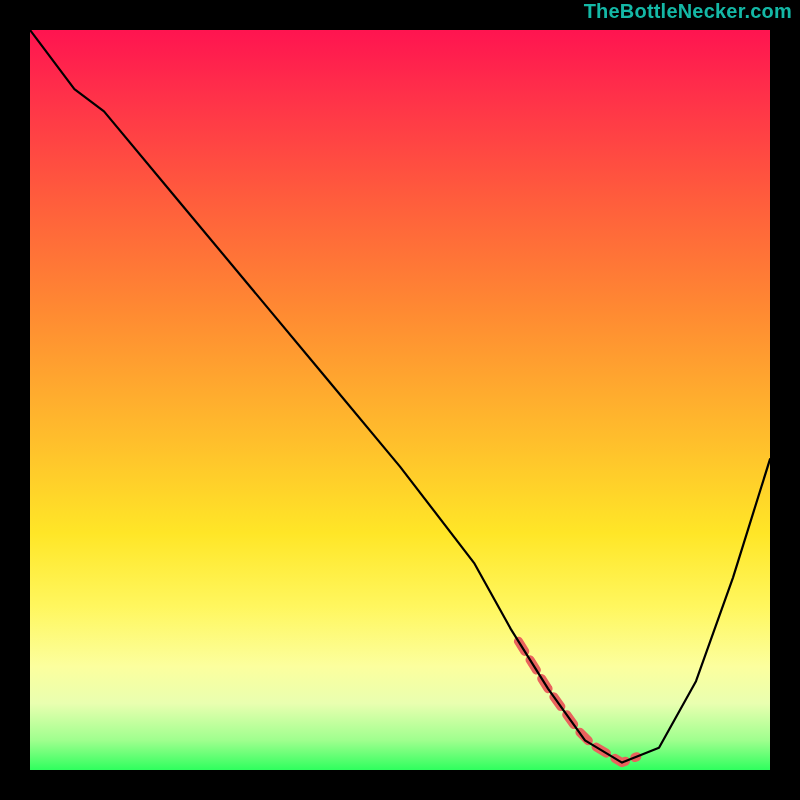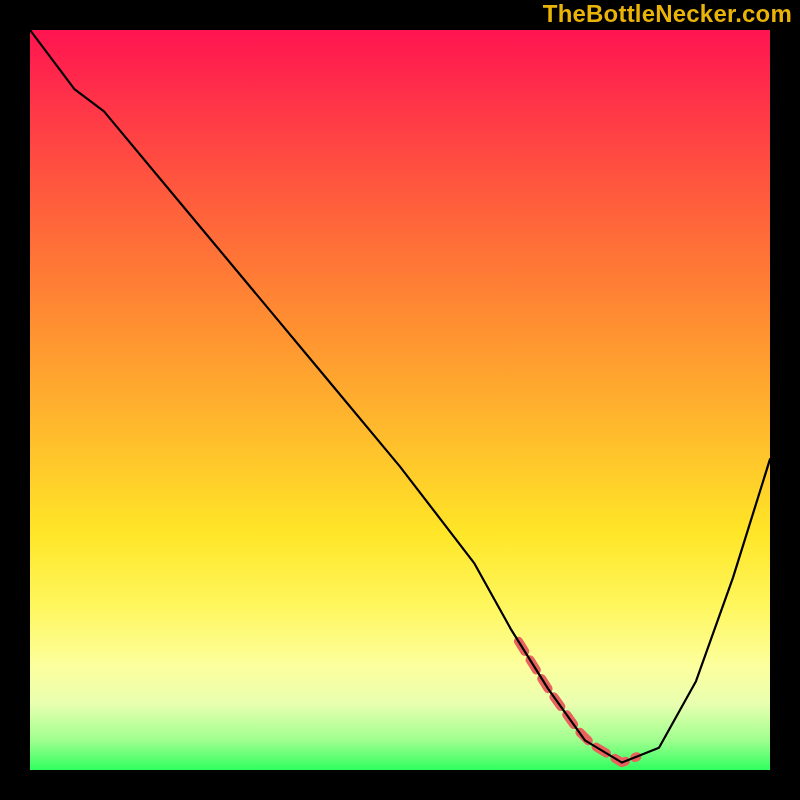--- a/index.html
+++ b/index.html
@@ -8,23 +8,23 @@
     position: relative;
     width: 800px;
     height: 800px;
     background: #000;
   }
   .attribution {
     position: absolute;
     top: 0;
     right: 8px;
     font-family: Arial, Helvetica, sans-serif;
-    font-size: 24px;
+    font-size: 20px;
     font-weight: 600;
-    color: #eab308;
+    color: #14b8a6;
     letter-spacing: 0.2px;
   }
   .plot-area {
     position: absolute;
     left: 30px;
     top: 30px;
     width: 740px;
     height: 740px;
   }
   .gradient-bg {

